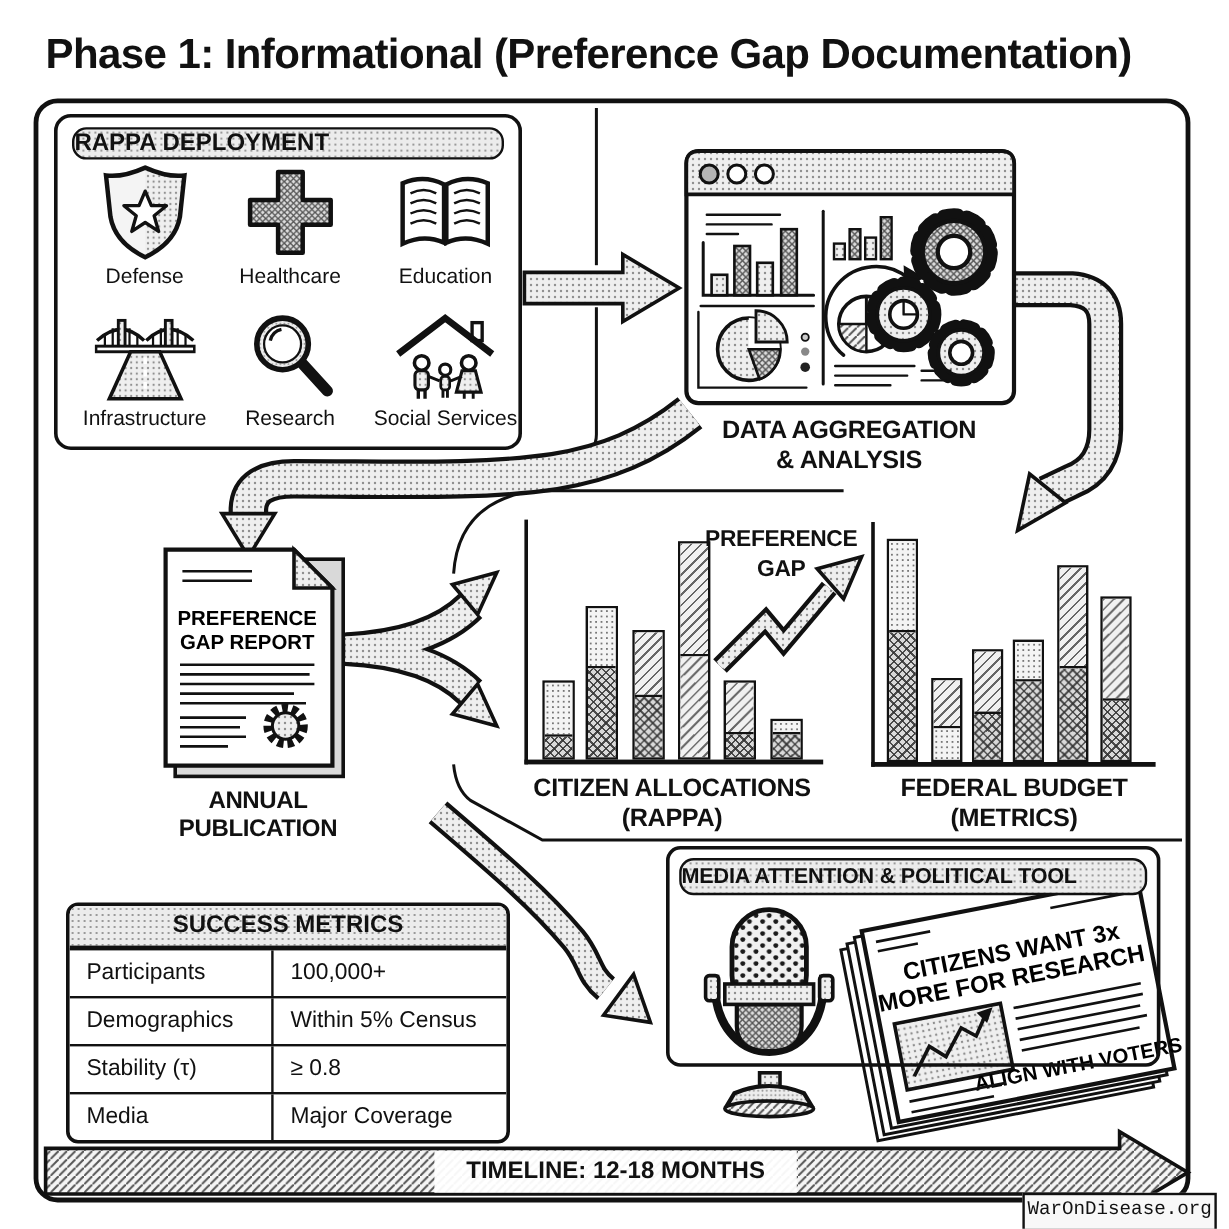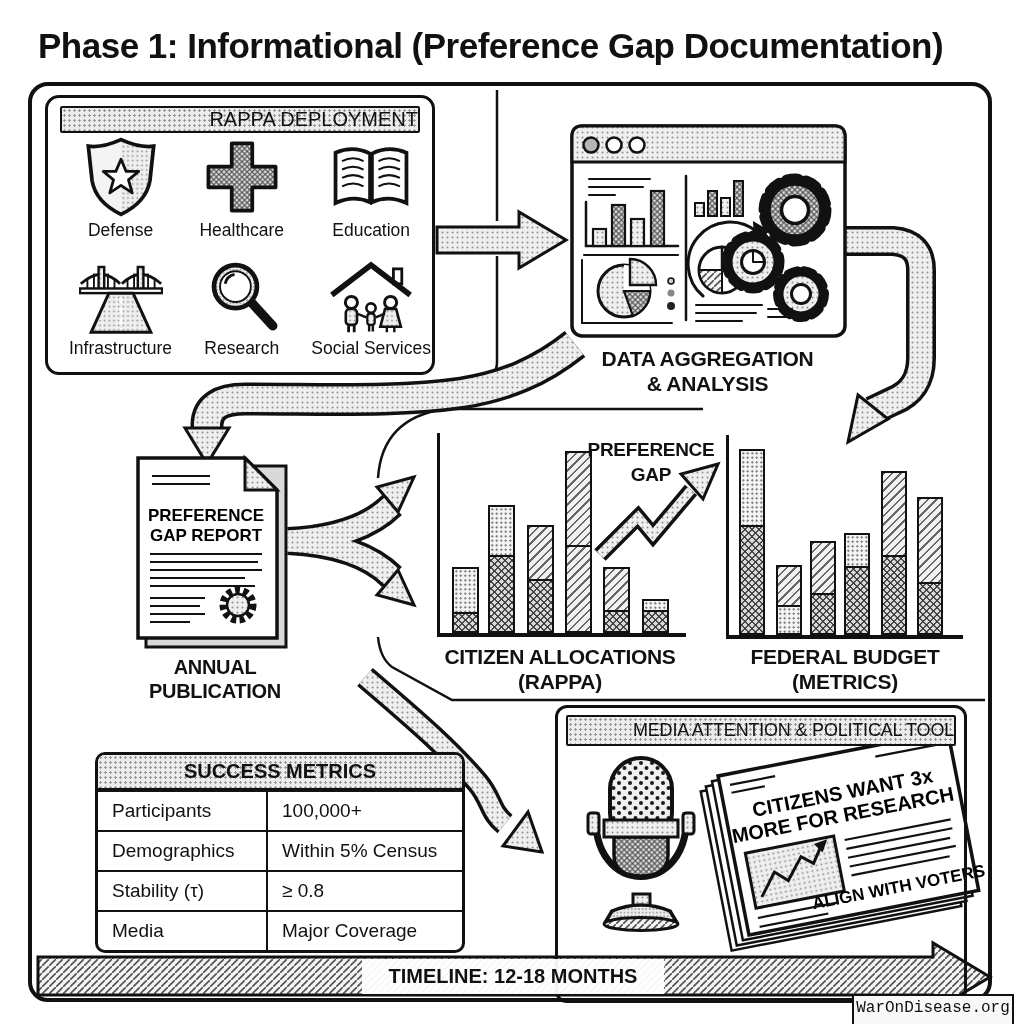--- a/index.html
+++ b/index.html
@@ -7,22 +7,22 @@
        font-family:"Liberation Sans",sans-serif;color:#111;}
   .abs{position:absolute;}
   
   .ht-band{background-color:#ececec;
     background-image:radial-gradient(circle,#9a9a9a 1px,transparent 1.3px);
     background-size:5px 5px;}
   
   #title{left:38px;top:26px;width:960px;font-size:35px;font-weight:bold;letter-spacing:-.5px;}
   
   .panel{border:3.5px solid #111;border-radius:14px;background:#fff;box-sizing:border-box;}
-  .panel-header{border:2.5px solid #111;border-radius:2px;text-align:right;
-    font-weight:normal;box-sizing:border-box;}
+  .panel-header{border:2.5px solid #111;border-radius:12px;text-align:left;
+    font-weight:bold;box-sizing:border-box;}
   
   #rappa-grid{left:49px;top:135px;width:382px;height:236px;display:grid;
     grid-template-columns:1fr 1fr 1fr;grid-template-rows:1fr 1fr;}
   .sector{display:flex;flex-direction:column;align-items:center;justify-content:flex-start;padding-left:20px;}
   .sector svg{width:84px;height:84px;}
   .sector .lbl{font-size:17.5px;margin-top:1px;white-space:nowrap;}
   
   .cap{font-weight:bold;text-align:center;line-height:1.18;letter-spacing:-.3px;}
   
   .chart{box-sizing:content-box;border-left:3.5px solid #111;border-bottom:4.5px solid #111;}
@@ -40,21 +40,21 @@
   
   #metrics{left:55px;top:752px;width:370px;border:3px solid #111;border-radius:10px;
     background:#fff;box-sizing:border-box;overflow:hidden;}
   #metrics .mhead{height:33px;line-height:33px;text-align:center;font-weight:bold;font-size:20px;
     border-bottom:2.5px solid #111;}
   #metrics .mrow{display:grid;grid-template-columns:168px 1fr;height:38px;border-top:2.5px solid #111;}
   #metrics .mrow:first-of-type{border-top:none;}
   #metrics .mcell{font-size:19px;line-height:37px;padding-left:14px;white-space:nowrap;}
   #metrics .mval{border-left:2.5px solid #111;}
   
-  #media-box{left:555px;top:705px;width:412px;height:298px;border:3.5px solid #111;
+  #media-box{left:555px;top:705px;width:412px;height:184px;border:3.5px solid #111;
     border-radius:12px;box-sizing:border-box;background:transparent;}
   #media-box .panel-header{position:absolute;left:8px;right:8px;top:7px;height:31px;
     line-height:27px;font-size:18px;letter-spacing:-.2px;}
   
   #timeline-label{left:362px;top:959px;width:302px;height:35px;background:rgba(255,255,255,.95);
     font-weight:bold;font-size:20px;text-align:center;line-height:35px;}
   
   #watermark{left:852px;top:994px;width:162px;height:32px;background:#f8f8f8;
     border:2px solid #111;box-sizing:border-box;text-align:center;line-height:24px;
     font-family:"Liberation Mono","DejaVu Sans Mono",monospace;font-size:16px;}
@@ -388,21 +388,21 @@
   </div>
 <div class="abs cap" style="left:715px;top:645px;width:260px;font-size:21px;z-index:2;">
   <div>FEDERAL BUDGET</div>
   <div>(METRICS)</div>
 </div>
 <div class="abs cap" style="left:586px;top:438px;width:130px;font-size:19px;line-height:1.3;z-index:2;">
   <div>PREFERENCE</div>
   <div>GAP</div>
 </div>
 
-<div class="abs" id="metrics" style="z-index:2;margin-left:40px;">
+<div class="abs" id="metrics" style="z-index:2;">
   <div class="mhead ht-band">SUCCESS METRICS</div>
   <div class="mrow">
     <div class="mcell">Participants</div>
     <div class="mcell mval">100,000+</div>
   </div>
   <div class="mrow">
     <div class="mcell">Demographics</div>
     <div class="mcell mval">Within 5% Census</div>
   </div>
   <div class="mrow">

